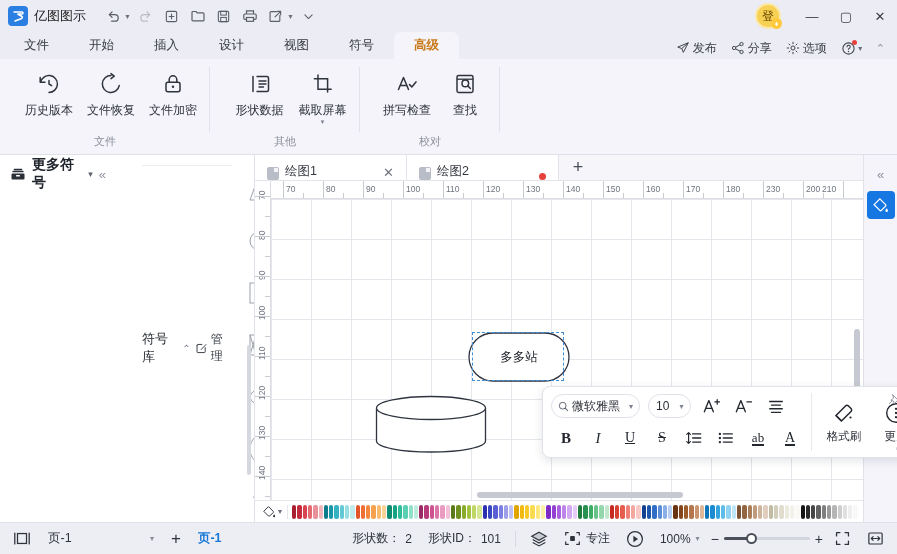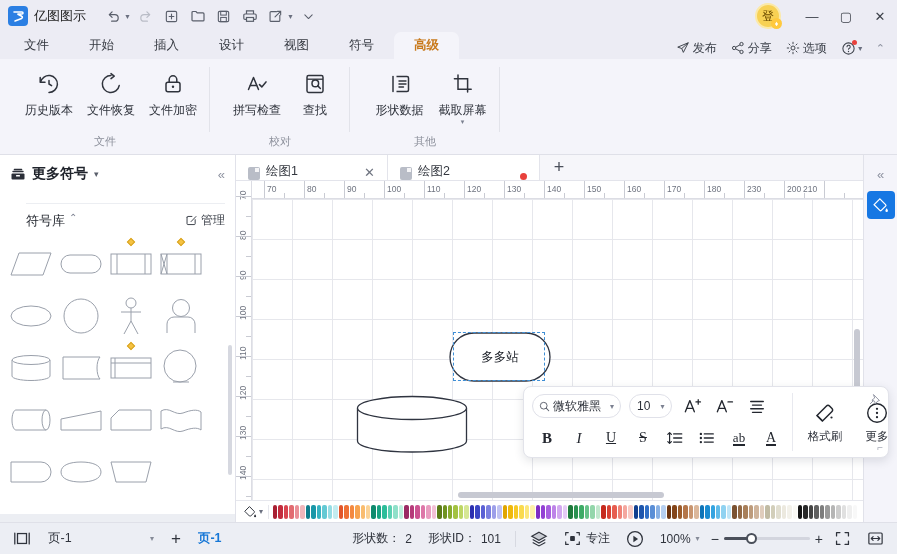--- a/index.html
+++ b/index.html
@@ -86,22 +86,22 @@
   }
   .rbtn .ico { height: 30px; display: flex; align-items: center; justify-content: center; }
   .rbtn .lbl { font-size: 12px; color: #2f333c; margin-top: 3px; white-space: nowrap; }
   .rbtn .sub { font-size: 7px; color: #7b8090; line-height: 6px; }
 
   
   .body { flex: 1; display: flex; min-height: 0; }
 
   
   .sidebar {
-    width: 236px; background: #fff; border-right: 1px solid #e1e2ea;
-    display: flex; flex-direction: column; position: relative;
+    width: 255px; background: #fff; border-right: 1px solid #e1e2ea;
+    display: flex; position: relative;
   }
   .sb-head {
     height: 38px; display: flex; align-items: center; padding: 0 10px; gap: 6px;
   }
   .sb-head .title { font-size: 14px; font-weight: bold; color: #20242c; }
   .sb-collapse { margin-left: auto; color: #8d92a0; font-size: 13px; }
   .sb-search {
     margin: 0 10px; height: 28px; background: #f1f2f6; border-radius: 5px;
     display: flex; align-items: center; padding: 0 4px 0 10px;
   }
@@ -109,21 +109,21 @@
     flex: 1; border: 0; background: transparent; outline: none;
     font-size: 12.5px; color: #33373f; font-family: inherit;
   }
   .sb-search input::placeholder { color: #9ca0ac; }
   .sb-search .go {
     background: #2b7fe3; color: #fff; font-size: 12px;
     border-radius: 4px; padding: 3px 9px; border: 0; font-family: inherit;
   }
   .sb-libline {
     margin: 10px 10px 0 26px; border-top: 1px solid #eceef2; padding-top: 8px;
-    display: flex; align-items: flex-start; gap: 4px;
+    display: flex; align-items: center; gap: 4px;
   }
   .sb-libline .lb { font-size: 13px; color: #23272f; }
   .sb-libline .chev { font-size: 10px; color: #7c8191; }
   .sb-libline .manage { margin-left: auto; display: flex; align-items: center; gap: 3px; font-size: 12px; color: #3a3f48; }
   .shapes {
     flex: 1; overflow: hidden; position: relative; padding: 8px 6px 0 6px;
     display: flex; flex-wrap: wrap; align-content: flex-start;
   }
   .shape-cell {
     width: 50px; height: 52px; display: flex; align-items: center; justify-content: center;
@@ -429,20 +429,47 @@
                 <circle cx="12" cy="14.8" r="1.2" fill="#2f333c"></circle>
               </svg>
           </span>
           <span class="lbl">文件加密</span>
         </div>
       </div>
       <div class="gname">文件</div>
       <div class="sep"></div>
     </div>
 
+    <div class="rgroup" style="width:150px">
+      <div class="items">
+        <div class="rbtn">
+          <span class="ico">
+            <svg width="24" height="24" viewBox="0 0 24 24">
+                <path d="M8.5 4.5H19a1.5 1.5 0 011.5 1.5v12a1.5 1.5 0 01-1.5 1.5H8.5" stroke="#2f333c" stroke-width="1.5" fill="none"></path>
+                <path d="M5 4.5v15" stroke="#2f333c" stroke-width="1.5" stroke-linecap="round"></path>
+                <path d="M11 9h7M11 12h7M11 15h4.5" stroke="#2f333c" stroke-width="1.4" stroke-linecap="round"></path>
+              </svg>
+          </span>
+          <span class="lbl">形状数据</span>
+        </div>
+        <div class="rbtn">
+          <span class="ico">
+            <svg width="24" height="24" viewBox="0 0 24 24">
+                <path d="M7 3v14.2h13.2" stroke="#2f333c" stroke-width="1.5" fill="none" stroke-linecap="round"></path>
+                <path d="M3.4 6.8h13.2V20" stroke="#2f333c" stroke-width="1.5" fill="none" stroke-linecap="round"></path>
+              </svg>
+          </span>
+          <span class="lbl">截取屏幕</span>
+          <span class="sub">▾</span>
+        </div>
+      </div>
+      <div class="gname">其他</div>
+      <div class="sep"></div>
+    </div>
+
     <div class="rgroup" style="width:140px">
       <div class="items">
         <div class="rbtn">
           <span class="ico">
             <svg width="24" height="24" viewBox="0 0 24 24">
                 <path d="M3.5 17.5L8.5 5.5l5 12" stroke="#2f333c" stroke-width="1.5" fill="none" stroke-linecap="round" stroke-linejoin="round"></path>
                 <path d="M5.4 13.6h6.2" stroke="#2f333c" stroke-width="1.5" stroke-linecap="round"></path>
                 <path d="M14.5 12.6l2.3 2.3 4.2-5" stroke="#2f333c" stroke-width="1.5" fill="none" stroke-linecap="round" stroke-linejoin="round"></path>
               </svg>
           </span>
@@ -454,47 +481,20 @@
                 <rect x="4" y="3.6" width="16" height="16.8" rx="1.6" stroke="#2f333c" stroke-width="1.5" fill="none"></rect>
                 <circle cx="12.3" cy="11.4" r="3.3" stroke="#2f333c" stroke-width="1.5" fill="none"></circle>
                 <path d="M14.8 13.9l2.6 2.6" stroke="#2f333c" stroke-width="1.5" stroke-linecap="round"></path>
                 <path d="M4 7.2h16" stroke="#2f333c" stroke-width="1.3"></path>
               </svg>
           </span>
           <span class="lbl">查找</span>
         </div>
       </div>
       <div class="gname">校对</div>
-      <div class="sep"></div>
-    </div>
-
-    <div class="rgroup" style="width:150px">
-      <div class="items">
-        <div class="rbtn">
-          <span class="ico">
-            <svg width="24" height="24" viewBox="0 0 24 24">
-                <path d="M8.5 4.5H19a1.5 1.5 0 011.5 1.5v12a1.5 1.5 0 01-1.5 1.5H8.5" stroke="#2f333c" stroke-width="1.5" fill="none"></path>
-                <path d="M5 4.5v15" stroke="#2f333c" stroke-width="1.5" stroke-linecap="round"></path>
-                <path d="M11 9h7M11 12h7M11 15h4.5" stroke="#2f333c" stroke-width="1.4" stroke-linecap="round"></path>
-              </svg>
-          </span>
-          <span class="lbl">形状数据</span>
-        </div>
-        <div class="rbtn">
-          <span class="ico">
-            <svg width="24" height="24" viewBox="0 0 24 24">
-                <path d="M7 3v14.2h13.2" stroke="#2f333c" stroke-width="1.5" fill="none" stroke-linecap="round"></path>
-                <path d="M3.4 6.8h13.2V20" stroke="#2f333c" stroke-width="1.5" fill="none" stroke-linecap="round"></path>
-              </svg>
-          </span>
-          <span class="lbl">截取屏幕</span>
-          <span class="sub">▾</span>
-        </div>
-      </div>
-      <div class="gname">其他</div>
       <div class="sep"></div>
     </div>
 
     <div style="flex:1"></div>
   </div>
 
   <div class="body">
 
     <div class="sidebar">
       <div class="sb-head">

